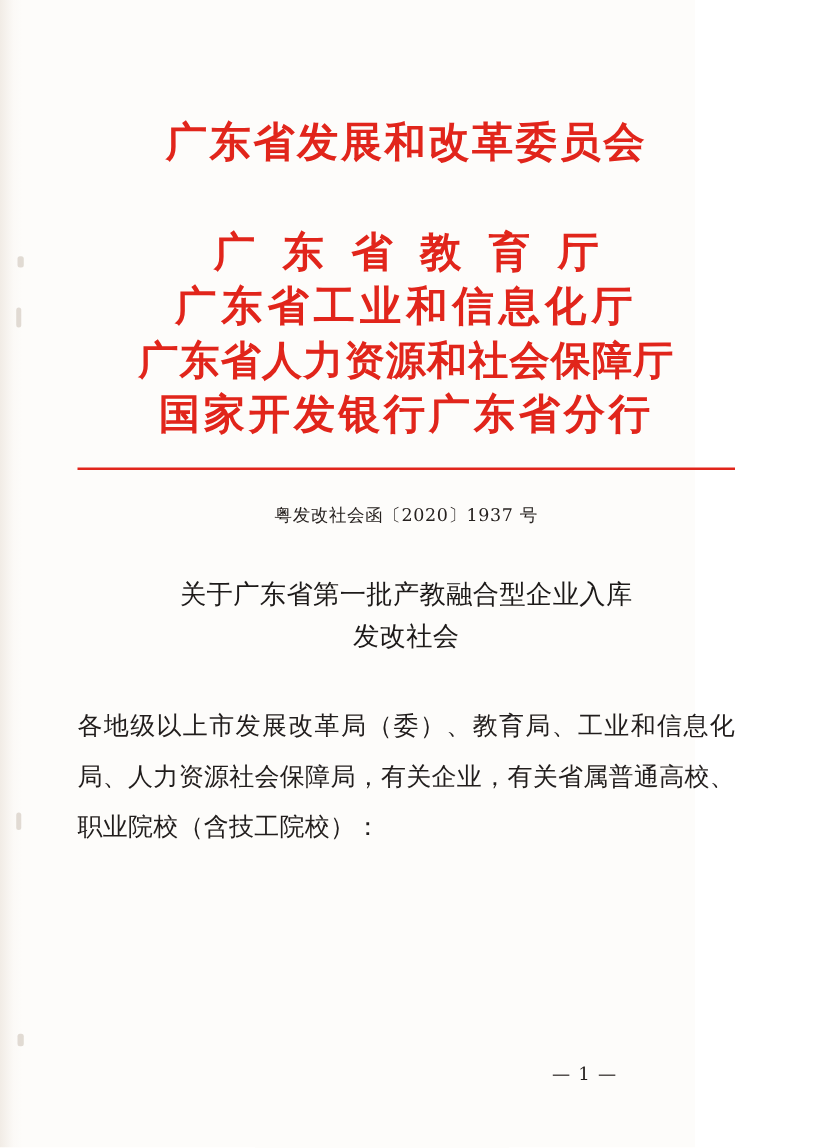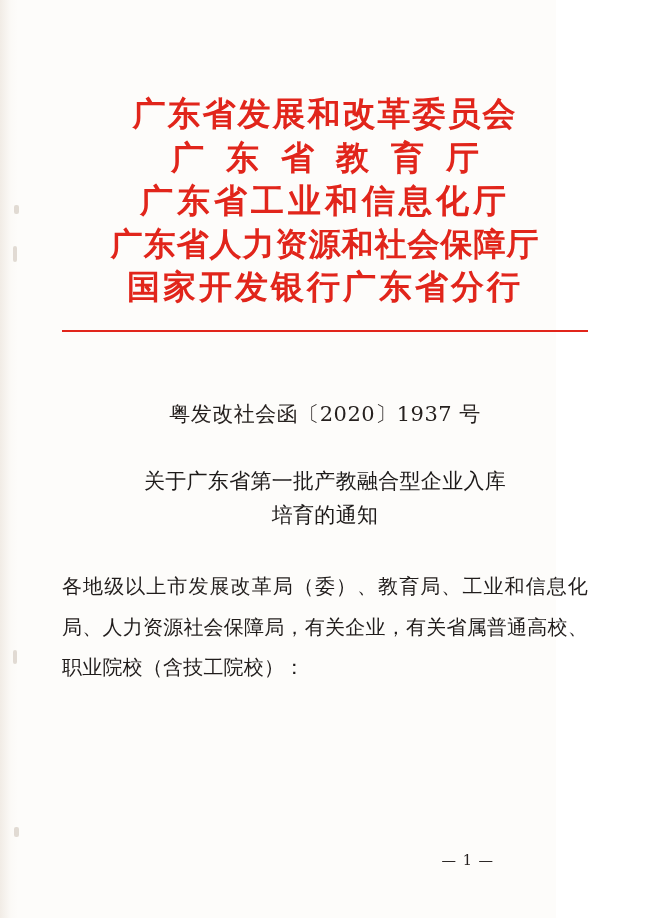--- a/index.html
+++ b/index.html
@@ -60,37 +60,37 @@
     font-family: "DejaVu Serif", "Liberation Serif", serif;
     font-weight: bold;
     font-size: 33px;
     line-height: 1.32;
     text-align: center;
     letter-spacing: 0px;
     white-space: nowrap;
     transform: scaleX(1.0);
   }
   .mast-line.spread-1 { letter-spacing: 2px; }
-  .mast-line.spread-2 { letter-spacing: 22px; text-indent: 22px; }
+  .mast-line.spread-2 { letter-spacing: 22px; text-indent: 22px; margin-top: 44px; }
   .mast-line.spread-3 { letter-spacing: 4px; }
   .mast-line.spread-4 { letter-spacing: 1px; font-size: 32px; }
   .mast-line.spread-5 { letter-spacing: 3px; }
 
   .red-rule {
     margin-top: 22px;
     height: 2px;
     background: #e1251b;
     width: 100%;
   }
 
   
   .doc-number {
-    margin-top: 68px;
+    margin-top: 28px;
     text-align: center;
-    font-size: 21px;
+    font-size: 14px;
     letter-spacing: .5px;
     color: #26211f;
   }
 
   
   .doc-title {
     margin-top: 36px;
     text-align: center;
     font-weight: normal;
     font-size: 21px;
@@ -147,21 +147,21 @@
       <div class="mast-line spread-4">广东省人力资源和社会保障厅</div>
       <div class="mast-line spread-5">国家开发银行广东省分行</div>
     </div>
 
     <div class="red-rule"></div>
 
     <div class="doc-number">粤发改社会函〔2020〕1937 号</div>
 
     <div class="doc-title">
       <span class="t1">关于广东省第一批产教融合型企业入库</span>
-      <span class="t2">培育的通知</span>
+      <span class="t2">发改社会</span>
     </div>
 
     <div class="body-text">
       <p>各地级以上市发展改革局（委）、教育局、工业和信息化局、人力资源社会保障局，有关企业，有关省属普通高校、职业院校（含技工院校）：</p>
     </div>
 
   </div>
 
   <div class="page-number">— 1 —</div>
 

